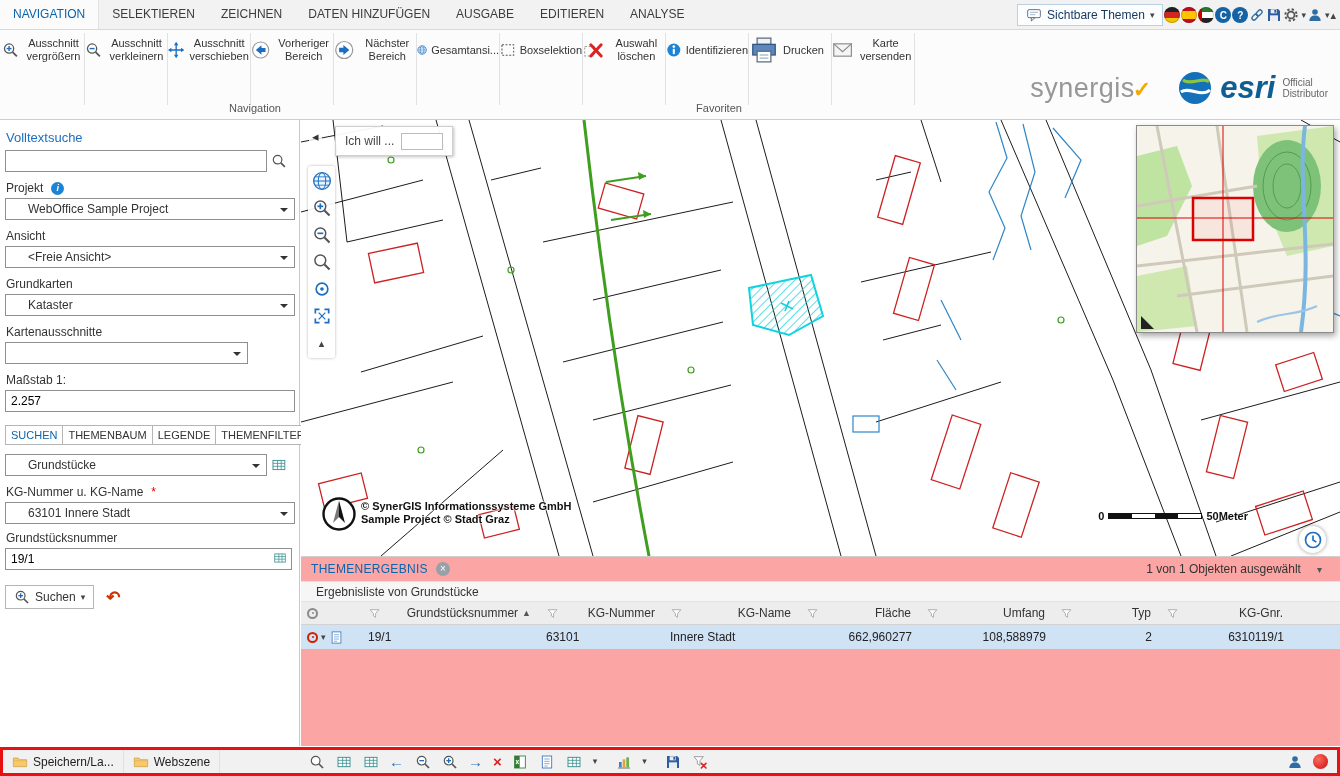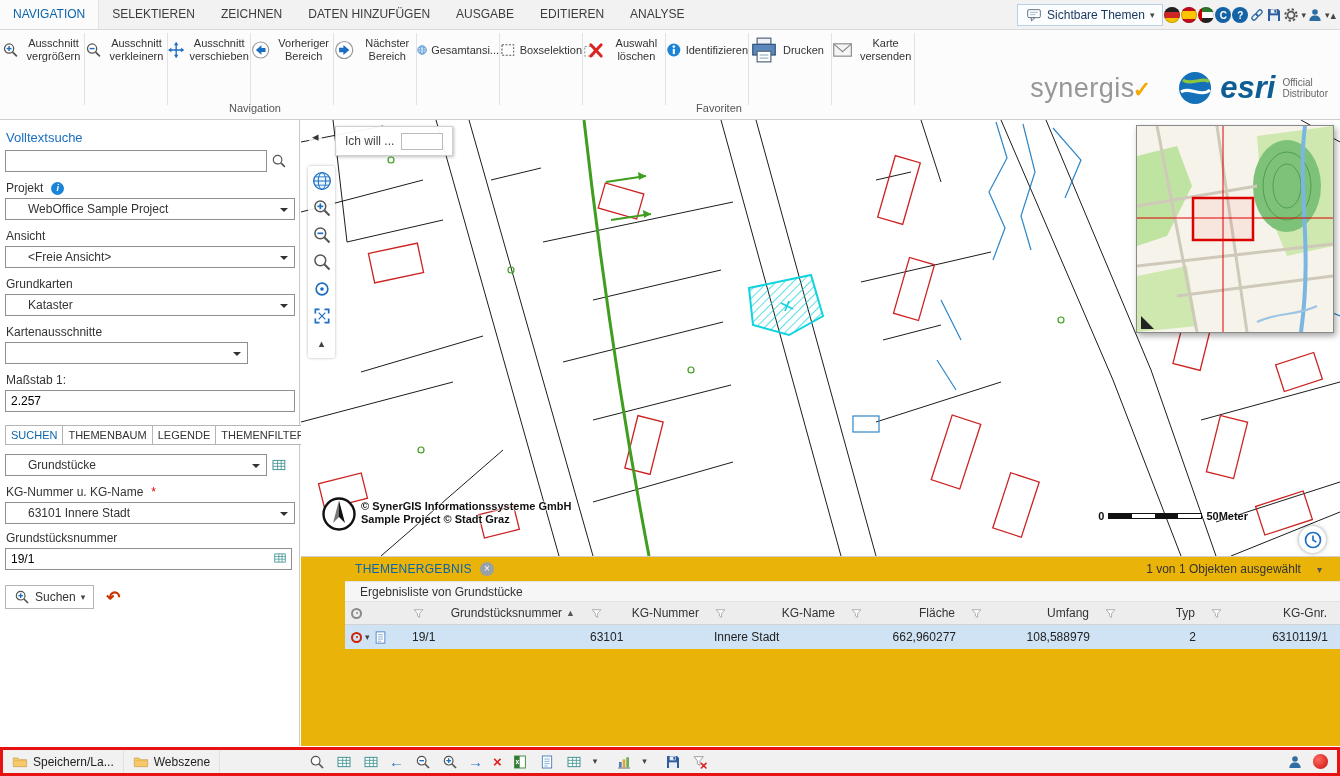--- a/index.html
+++ b/index.html
@@ -65,21 +65,21 @@
   .compass{position:absolute;left:20px;top:376px;width:36px;height:36px;}
   .copyright{position:absolute;left:60px;top:380px;font-size:11px;font-weight:bold;color:#111;line-height:13px;text-shadow:0 0 2px #fff,0 0 2px #fff,0 0 3px #fff;}
   .overview{position:absolute;right:6px;top:5px;width:198px;height:208px;background:#f7f4ec;border:1px solid #8a8a8a;box-shadow:2px 3px 6px rgba(0,0,0,.35);}
   .scalebar{position:absolute;right:92px;top:390px;display:flex;align-items:center;gap:4px;font-size:11px;font-weight:bold;color:#111;text-shadow:0 0 2px #fff,0 0 2px #fff;}
   .sbar{display:flex;height:6px;border:1px solid #111;background:#fff;}
   .sbar i{width:23px;display:block;}
   .sbar i:nth-child(odd){background:#111;}
   .clockbtn{position:absolute;right:14px;top:406px;width:27px;height:27px;border-radius:50%;background:#fff;box-shadow:0 0 4px rgba(0,0,0,.4);display:flex;align-items:center;justify-content:center;}
 
   
-  #results{position:absolute;left:301px;top:556px;right:0;bottom:30px;background:#eab308;border-top:1px solid #cfcfcf;padding-left:44px;}
+  #results{position:absolute;left:301px;top:556px;right:0;bottom:30px;background:#fca5a5;border-top:1px solid #cfcfcf;}
   .rhead{height:24px;display:flex;align-items:center;padding:0 10px;gap:8px;}
   .rtab{color:#0a64ad;font-size:12px;letter-spacing:.3px;}
   .rclose{width:14px;height:14px;border-radius:50%;background:#98a0a8;color:#fff;font-size:10px;line-height:14px;text-align:center;}
   .rsummary{margin-left:auto;font-size:12px;color:#333;}
   .rchev{font-size:10px;color:#555;margin:0 8px;}
   .rsub{height:21px;background:#f6f6f6;border-top:1px solid #e3e3e3;border-bottom:1px solid #e3e3e3;display:flex;align-items:center;padding-left:15px;font-size:12px;color:#333;}
   .tblhead{height:23px;background:#ededed;border-bottom:1px solid #d2d2d2;display:flex;font-size:12px;color:#333;align-items:stretch;}
   .th{display:flex;align-items:center;padding:0 7px;gap:4px;border-right:1px solid rgba(0,0,0,0);}
   .th .lab{margin-left:auto;white-space:nowrap;}
   .trow{height:24px;background:#cfe3f5;display:flex;align-items:center;font-size:12px;color:#222;}

